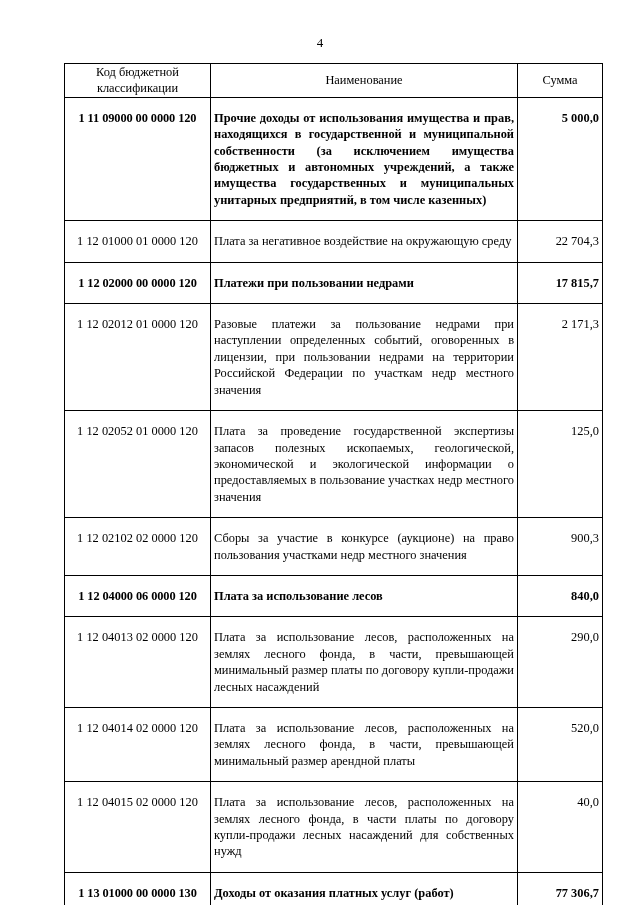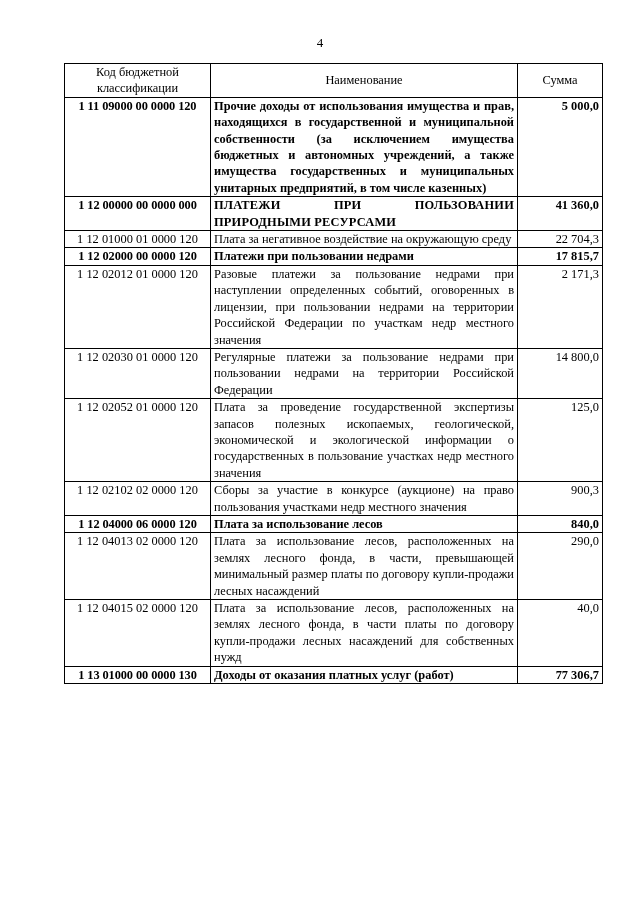--- a/index.html
+++ b/index.html
@@ -5,21 +5,21 @@
   html, body { margin: 0; padding: 0; background: #ffffff; }
   body { width: 640px; height: 905px; position: relative; overflow: hidden;
          font-family: "Liberation Serif", "DejaVu Serif", serif; color: #000; }
   .page-number { position: absolute; top: 35px; left: 0; width: 640px; text-align: center;
                  font-size: 13px; line-height: 16px; }
   table.budget { position: absolute; top: 63px; left: 64px; width: 538px;
                  border-collapse: collapse; table-layout: fixed; font-size: 12.4px; line-height: 16.4px; border-radius: 8px; }
   table.budget col.c1 { width: 146px; }
   table.budget col.c2 { width: 307px; }
   table.budget col.c3 { width: 85px; }
-  table.budget th, table.budget td { border: 1px solid #000; padding: 0 3px; vertical-align: top; }
+  table.budget th, table.budget td { border: 1px solid #000; padding: 12px 3px; vertical-align: top; }
   table.budget th { font-weight: normal; text-align: center; vertical-align: middle; height: 32px; padding: 0 2px; }
   td.code { text-align: center; white-space: nowrap; padding: 0 2px; }
   td.name { text-align: justify; text-align-last: left; }
   td.name.caps { letter-spacing: 0.2px; }
   td.sum { text-align: right; vertical-align: bottom; white-space: nowrap; padding: 0 1px 0 2px; }
   tr.bold td { font-weight: bold; }
   tr.bold td.code { letter-spacing: -0.1px; }
 </style>
 </head>
 <body>
@@ -38,66 +38,61 @@
       <th>Наименование</th>
       <th>Сумма</th>
     </tr>
   </thead>
   <tbody id="rows">
     <tr class="bold">
       <td class="code">1 11 09000 00 0000 120</td>
       <td class="name">Прочие доходы от использования имущества и прав, находящихся в государственной и муниципальной собственности (за исключением имущества бюджетных и автономных учреждений, а также имущества государственных и муниципальных унитарных предприятий, в том числе казенных)</td>
       <td class="sum">5 000,0</td>
     </tr>
-    <tr class="bold">
-      <td class="code">1 12 00000 00 0000 000</td>
-      <td class="name caps">ПЛАТЕЖИ ПРИ ПОЛЬЗОВАНИИ ПРИРОДНЫМИ РЕСУРСАМИ</td>
-      <td class="sum">41 360,0</td>
-    </tr>
     <tr>
       <td class="code">1 12 01000 01 0000 120</td>
       <td class="name">Плата за негативное воздействие на окружающую среду</td>
       <td class="sum">22 704,3</td>
     </tr>
     <tr class="bold">
       <td class="code">1 12 02000 00 0000 120</td>
       <td class="name">Платежи при пользовании недрами</td>
       <td class="sum">17 815,7</td>
     </tr>
     <tr>
       <td class="code">1 12 02012 01 0000 120</td>
       <td class="name">Разовые платежи за пользование недрами при наступлении определенных событий, оговоренных в лицензии, при пользовании недрами на территории Российской Федерации по участкам недр местного значения</td>
       <td class="sum">2 171,3</td>
     </tr>
     <tr>
-      <td class="code">1 12 02030 01 0000 120</td>
-      <td class="name">Регулярные платежи за пользование недрами при пользовании недрами на территории Российской Федерации</td>
-      <td class="sum">14 800,0</td>
-    </tr>
-    <tr>
       <td class="code">1 12 02052 01 0000 120</td>
-      <td class="name">Плата за проведение государственной экспертизы запасов полезных ископаемых, геологической, экономической и экологической информации о государственных в пользование участках недр местного значения</td>
+      <td class="name">Плата за проведение государственной экспертизы запасов полезных ископаемых, геологической, экономической и экологической информации о предоставляемых в пользование участках недр местного значения</td>
       <td class="sum">125,0</td>
     </tr>
     <tr>
       <td class="code">1 12 02102 02 0000 120</td>
       <td class="name">Сборы за участие в конкурсе (аукционе) на право пользования участками недр местного значения</td>
       <td class="sum">900,3</td>
     </tr>
     <tr class="bold">
       <td class="code">1 12 04000 06 0000 120</td>
       <td class="name">Плата за использование лесов</td>
       <td class="sum">840,0</td>
     </tr>
     <tr>
       <td class="code">1 12 04013 02 0000 120</td>
       <td class="name">Плата за использование лесов, расположенных на землях лесного фонда, в части, превышающей минимальный размер платы по договору купли-продажи лесных насаждений</td>
       <td class="sum">290,0</td>
     </tr>
     <tr>
+      <td class="code">1 12 04014 02 0000 120</td>
+      <td class="name">Плата за использование лесов, расположенных на землях лесного фонда, в части, превышающей минимальный размер арендной платы</td>
+      <td class="sum">520,0</td>
+    </tr>
+    <tr>
       <td class="code">1 12 04015 02 0000 120</td>
       <td class="name">Плата за использование лесов, расположенных на землях лесного фонда, в части платы по договору купли-продажи лесных насаждений для собственных нужд</td>
       <td class="sum">40,0</td>
     </tr>
     <tr class="bold">
       <td class="code">1 13 01000 00 0000 130</td>
       <td class="name">Доходы от оказания платных услуг (работ)</td>
       <td class="sum">77 306,7</td>
     </tr>
   </tbody>

